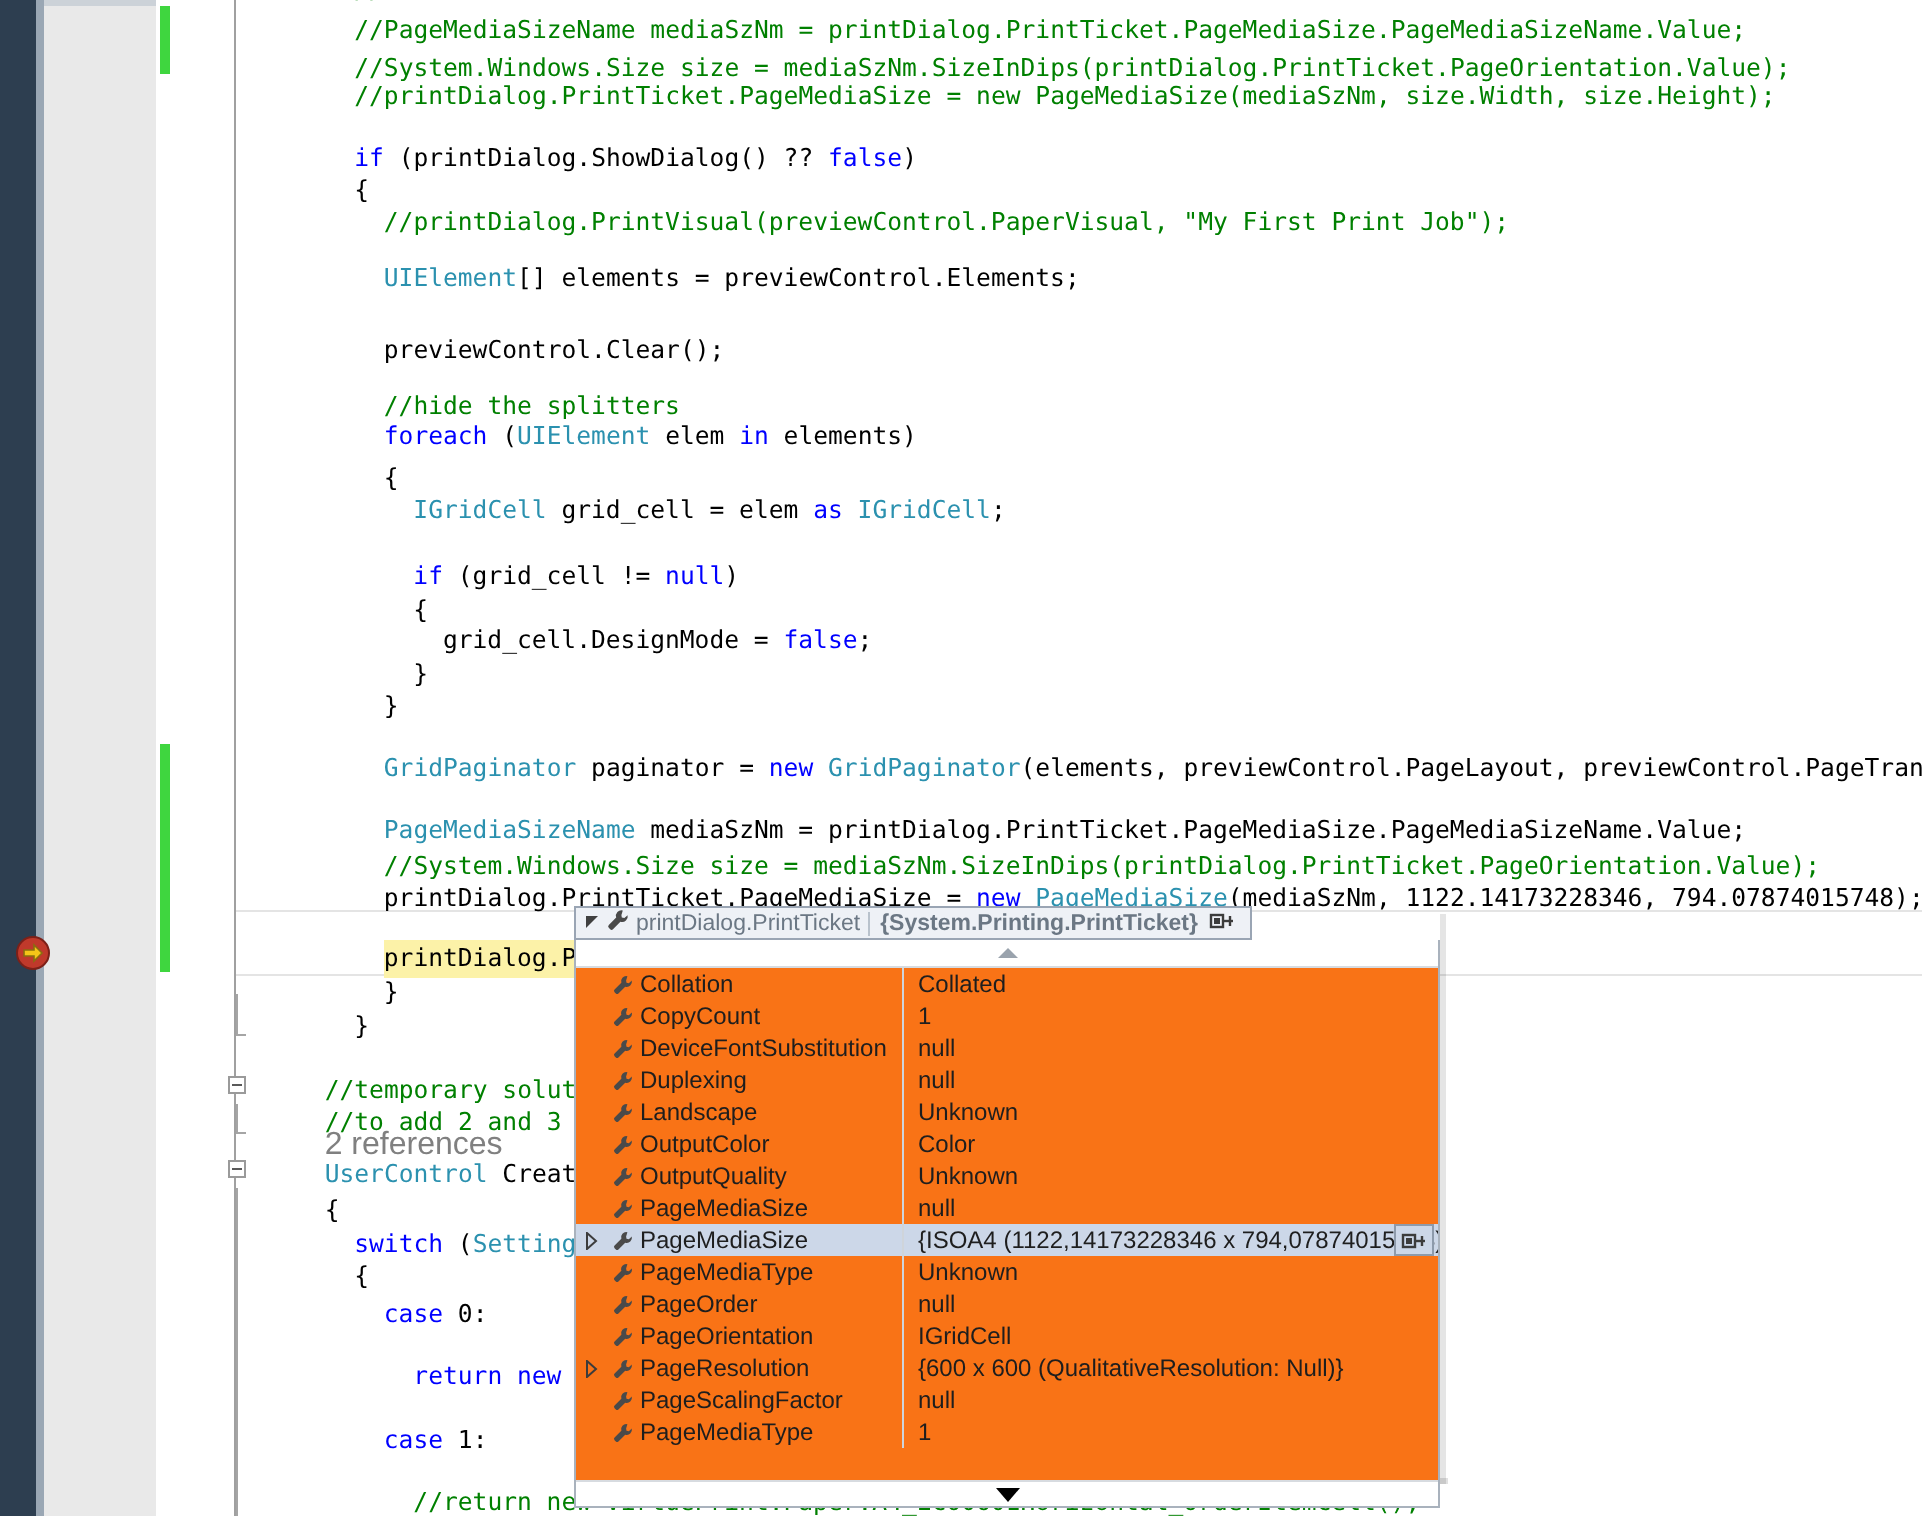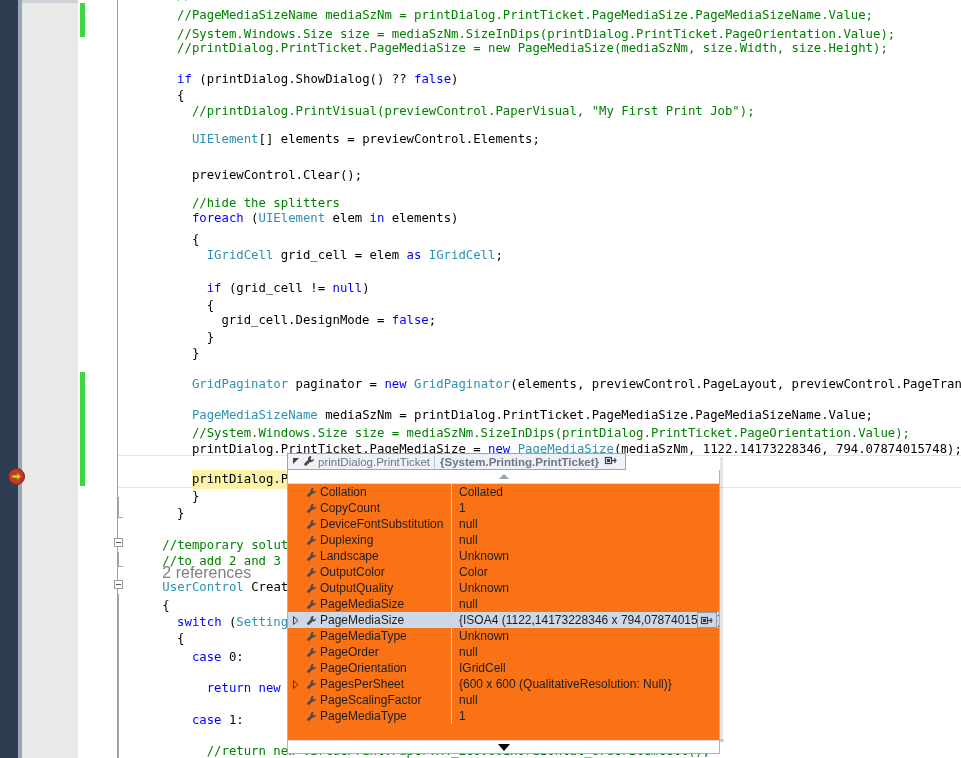--- a/index.html
+++ b/index.html
@@ -506,21 +506,21 @@
             <span class="dt-expander">
               <svg width="7" height="9" viewBox="0 0 7 9">
                 <path d="M1.5 0.5 L6 4.5 L1.5 8.5 Z" fill="none" stroke="#3c3c3c" stroke-width="1"></path>
               </svg>
             </span>
             <span class="dt-icon">
               <svg width="11" height="11" viewBox="0 0 12 12">
                 <path d="M8.4 1.2a2.8 2.8 0 0 0-3.3 3.6L1.4 8.5a1 1 0 0 0 0 1.4l.7.7a1 1 0 0 0 1.4 0l3.7-3.7a2.8 2.8 0 0 0 3.6-3.3L9.2 5 7.9 4.8 7.7 3.5z" fill="#4a4a4a"></path>
               </svg>
             </span>
-            <span class="dt-name">PagesPerSheet</span>
+            <span class="dt-name">PageResolution</span>
             <span class="dt-colsep"></span>
             <span class="dt-value">{600 x 600 (QualitativeResolution: Null)}</span>
           </div>
           <div class="dt-row">
             <span class="dt-expander"></span>
             <span class="dt-icon">
               <svg width="11" height="11" viewBox="0 0 12 12">
                 <path d="M8.4 1.2a2.8 2.8 0 0 0-3.3 3.6L1.4 8.5a1 1 0 0 0 0 1.4l.7.7a1 1 0 0 0 1.4 0l3.7-3.7a2.8 2.8 0 0 0 3.6-3.3L9.2 5 7.9 4.8 7.7 3.5z" fill="#4a4a4a"></path>
               </svg>
             </span>

